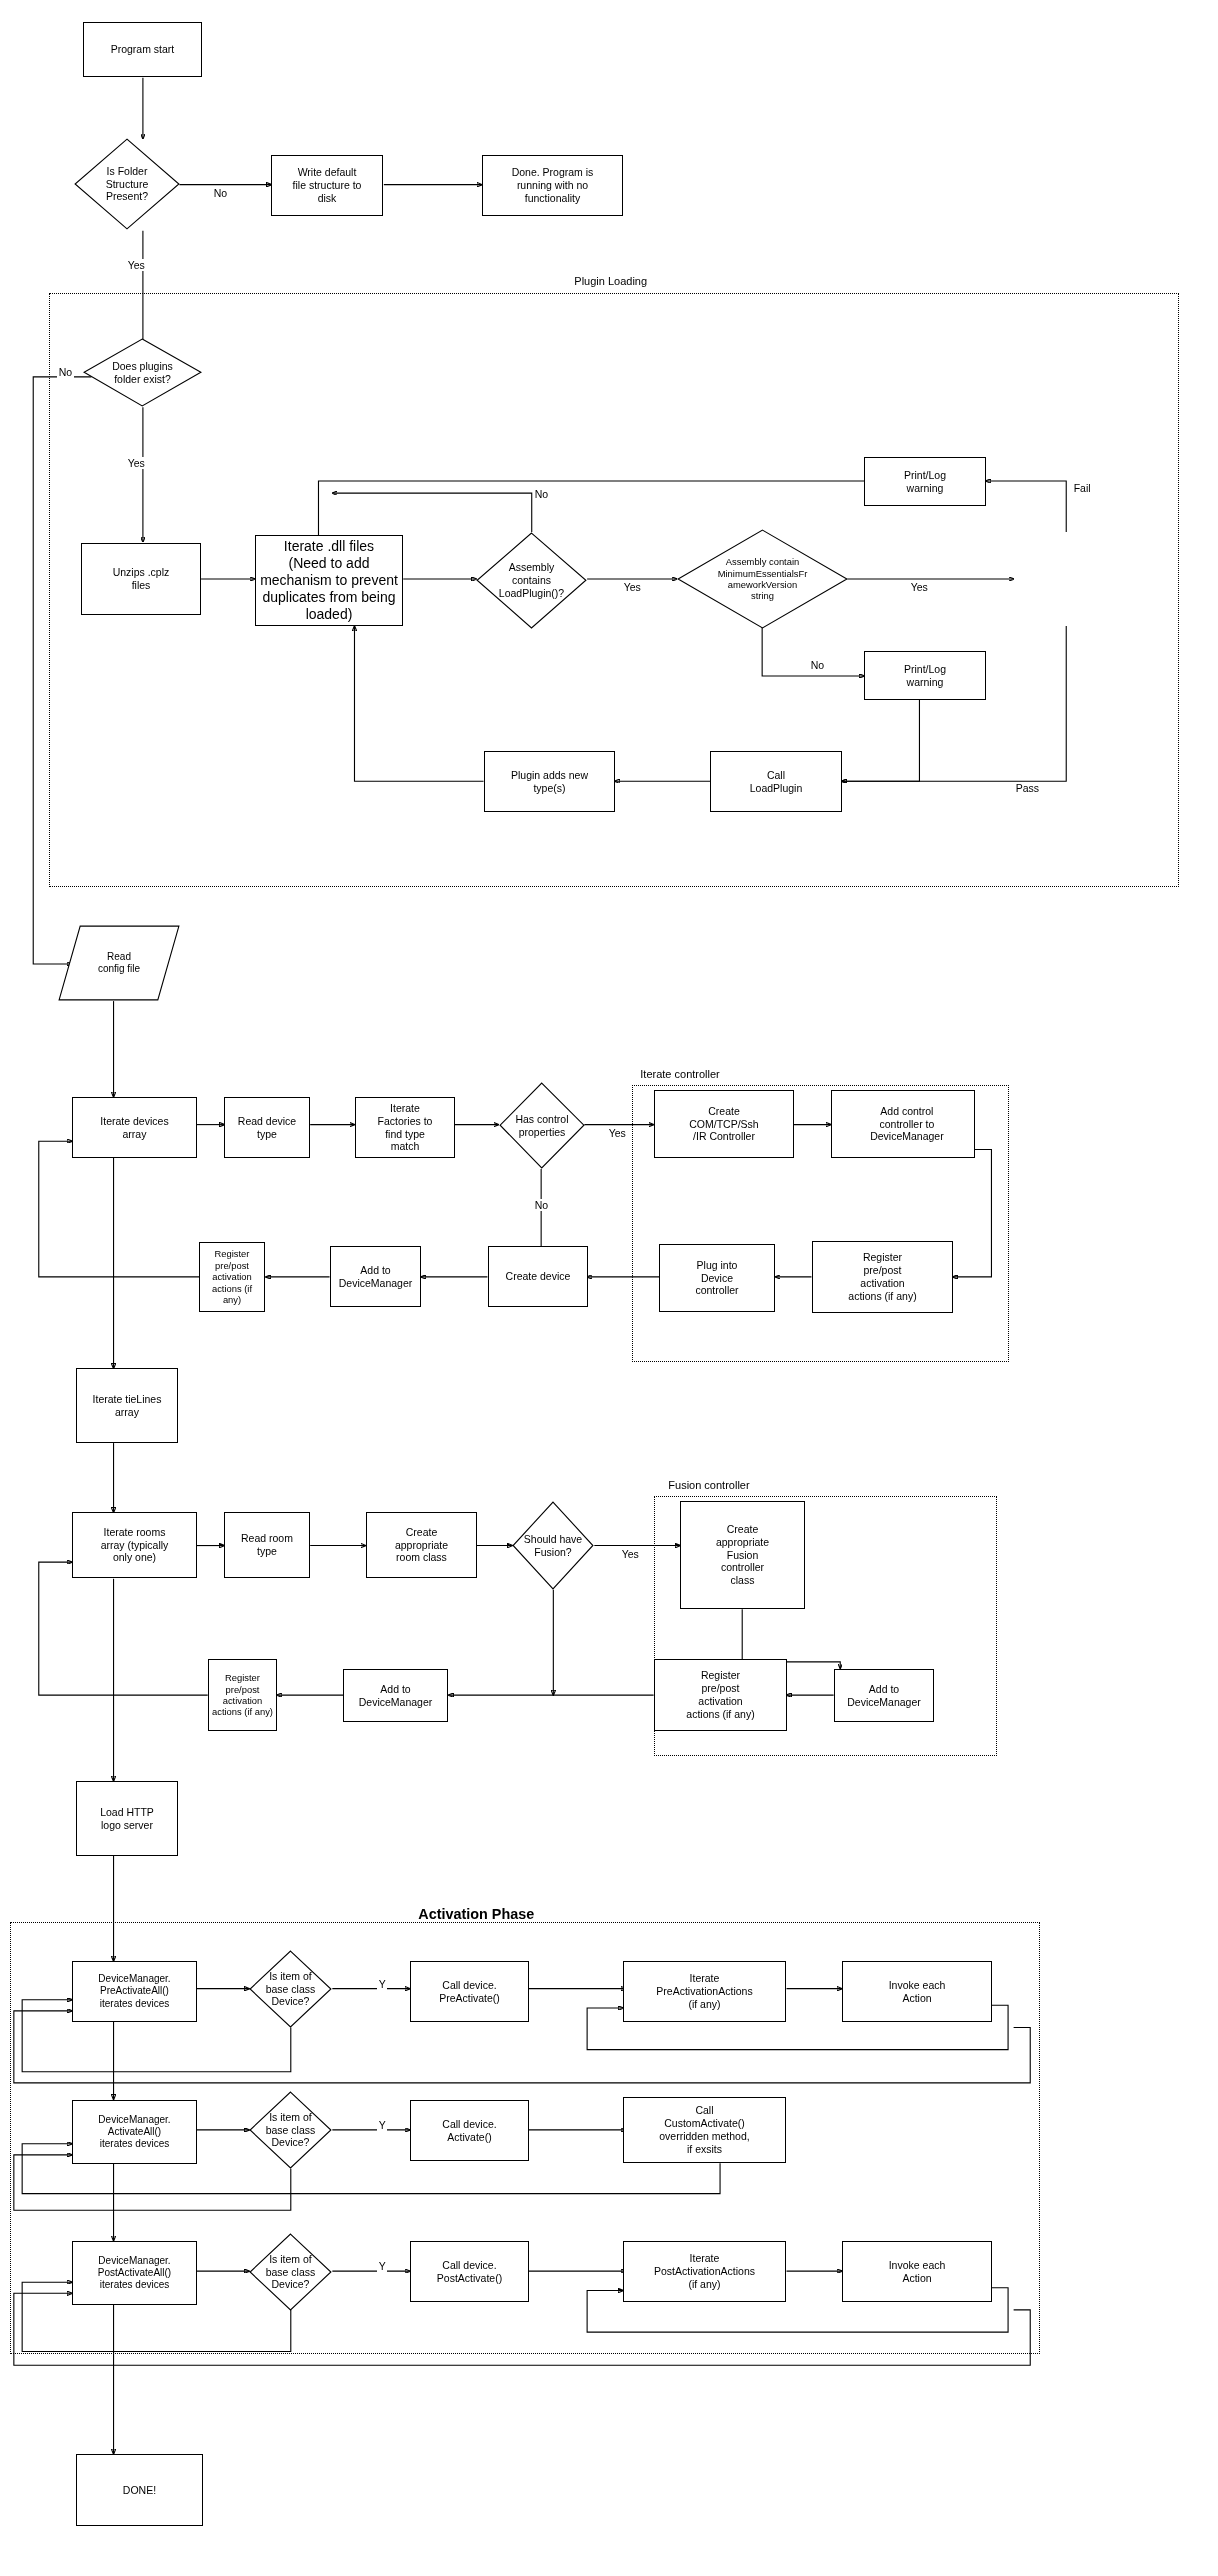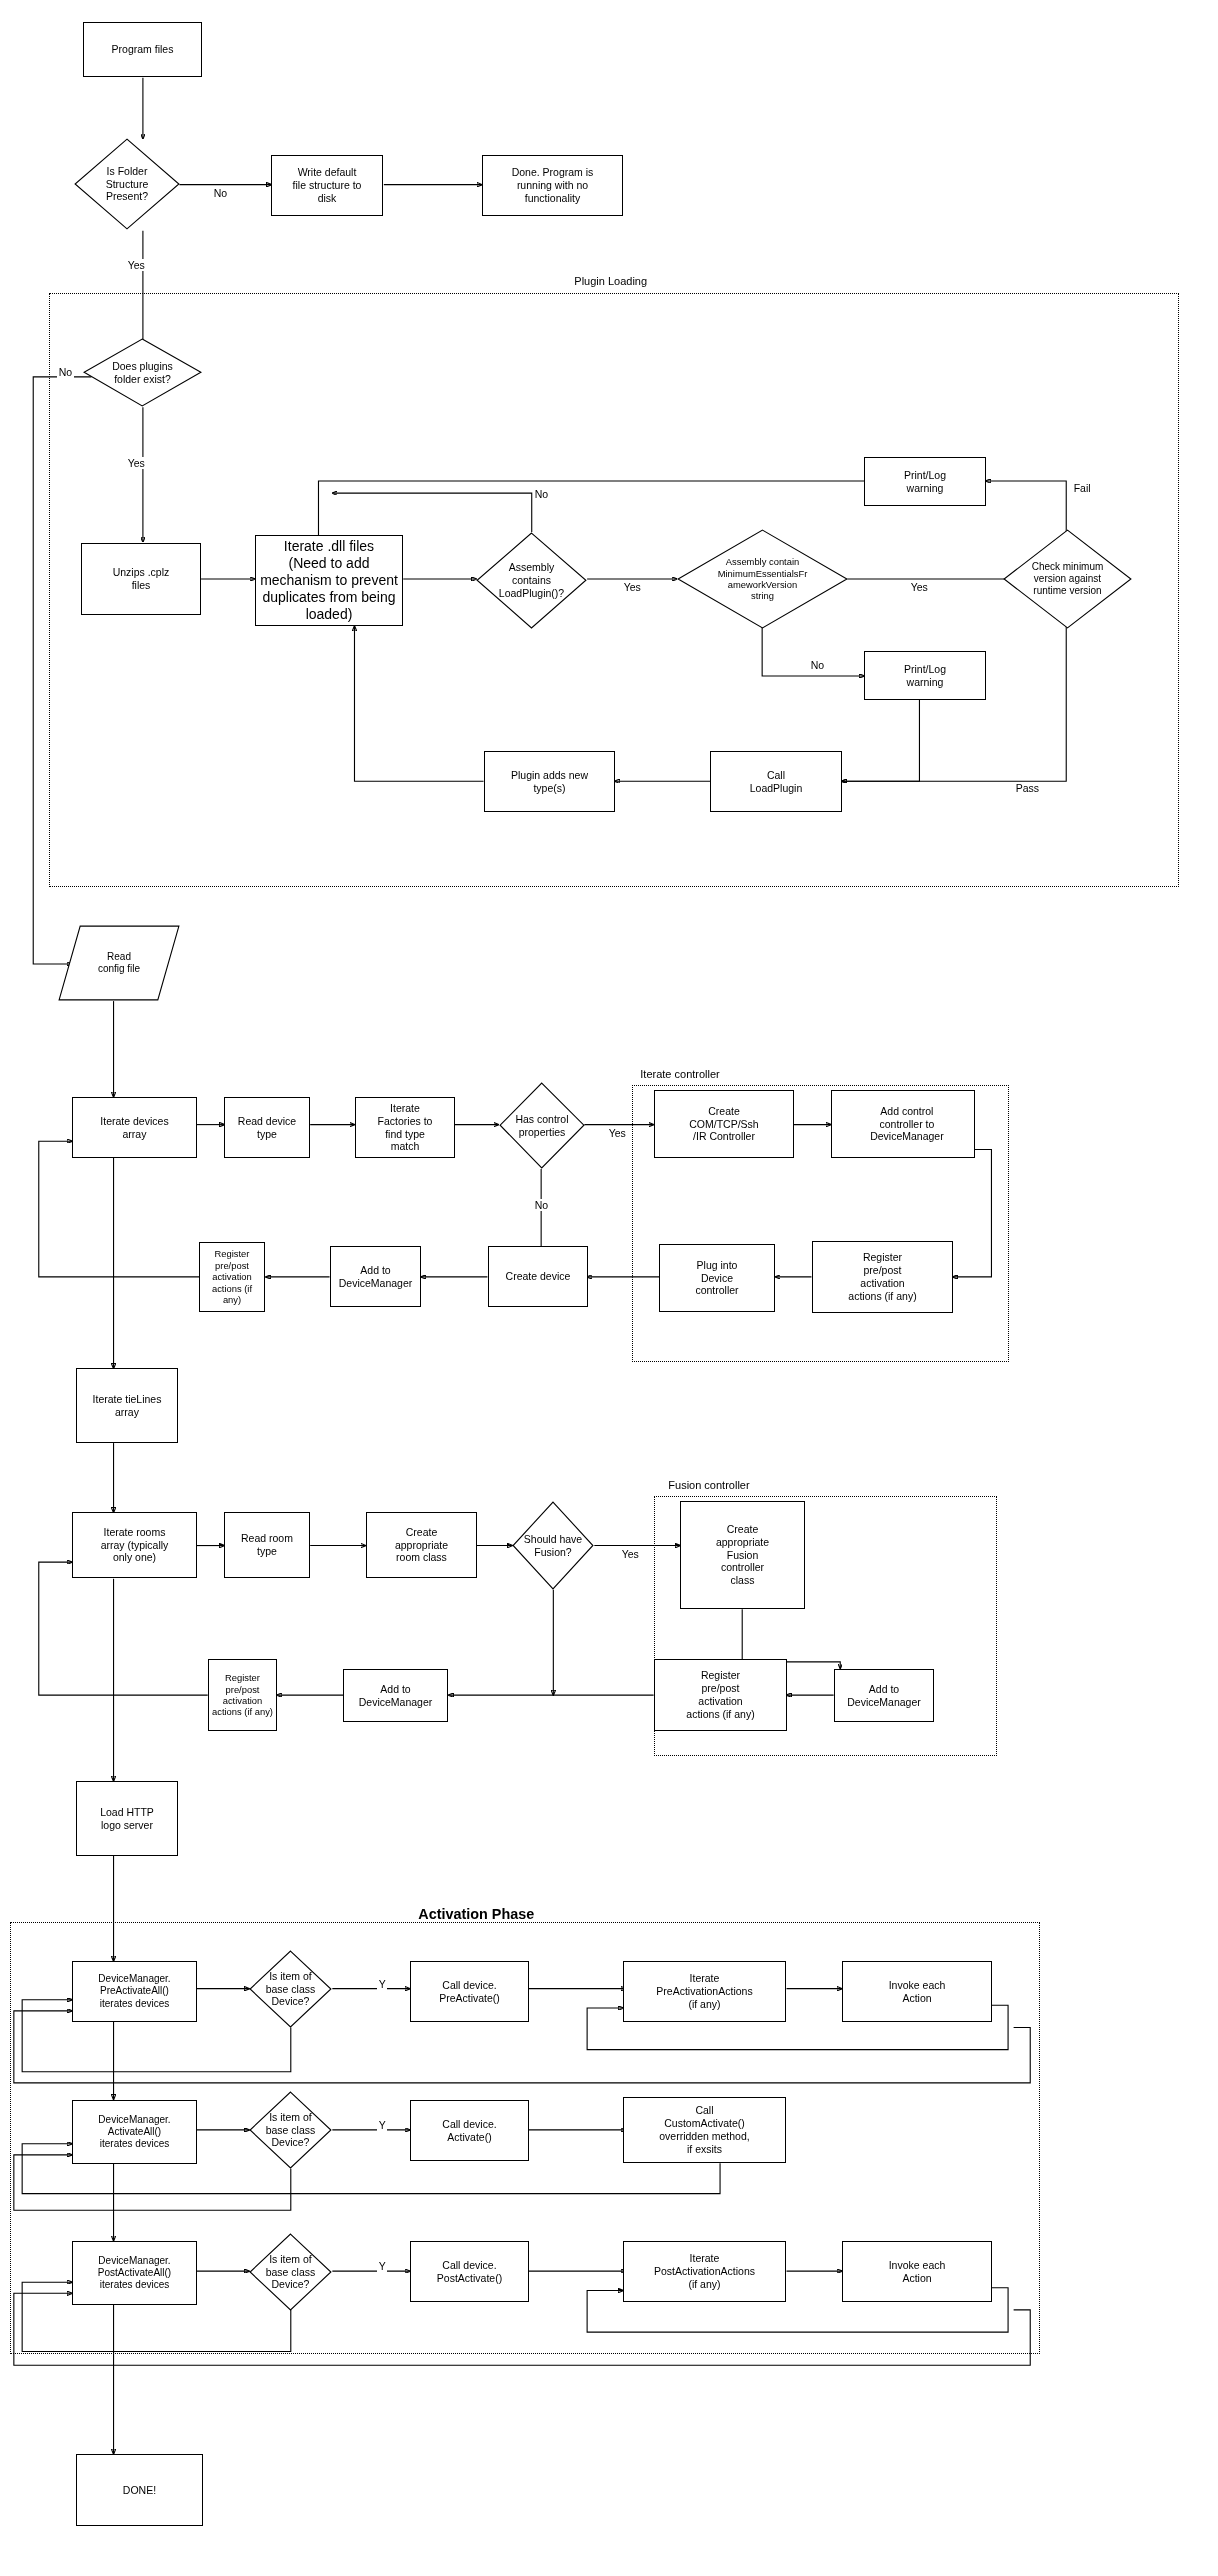--- a/index.html
+++ b/index.html
@@ -190,21 +190,21 @@
 
       <path d="M525,4170 L525,4245 L40,4245 L40,4120 L130,4120"></path>
 
       <path d="M1830,4170 L1860,4170 L1860,4270 L25,4270 L25,4140 L130,4140"></path>
 
       <path d="M205,4160 L205,4430"></path>
     </g>
   </svg>
 
   <div class="node" style="left:83px;top:22px;width:119px;height:55px;">
-    <span>Program files</span>
+    <span>Program start</span>
   </div>
 
   <div class="diamond" style="left:74px;top:138px;width:106px;height:92px;">
     <svg class="dshape" viewBox="0 0 192 166" preserveAspectRatio="none">
         <polygon points="96,2 190,83 96,164 2,83" fill="#fff" stroke="#000" stroke-width="2"></polygon>
       </svg>
     <div class="dlabel">
         <span>Is Folder
 Structure
 Present?</span>
@@ -272,30 +272,20 @@
   <div class="node" style="left:864px;top:457px;width:122px;height:49px;">
     <span>Print/Log
 warning</span>
   </div>
 
   <div class="node" style="left:864px;top:651px;width:122px;height:49px;">
     <span>Print/Log
 warning</span>
   </div>
 
-  <div class="diamond" style="left:1003px;top:529px;width:129px;height:100px;">
-    <svg class="dshape" viewBox="0 0 232 180" preserveAspectRatio="none">
-        <polygon points="116,2 230,90 116,178 2,90" fill="#fff" stroke="#000" stroke-width="2"></polygon>
-      </svg>
-    <div class="dlabel">
-        <span style="font-size:10px;">Check minimum
-version against
-runtime version</span>
-      </div>
-  </div>
 
   <div class="node" style="left:710px;top:751px;width:132px;height:61px;">
     <span>Call
 LoadPlugin</span>
   </div>
 
   <div class="node" style="left:484px;top:751px;width:131px;height:61px;">
     <span>Plugin adds new
 type(s)</span>
   </div>

